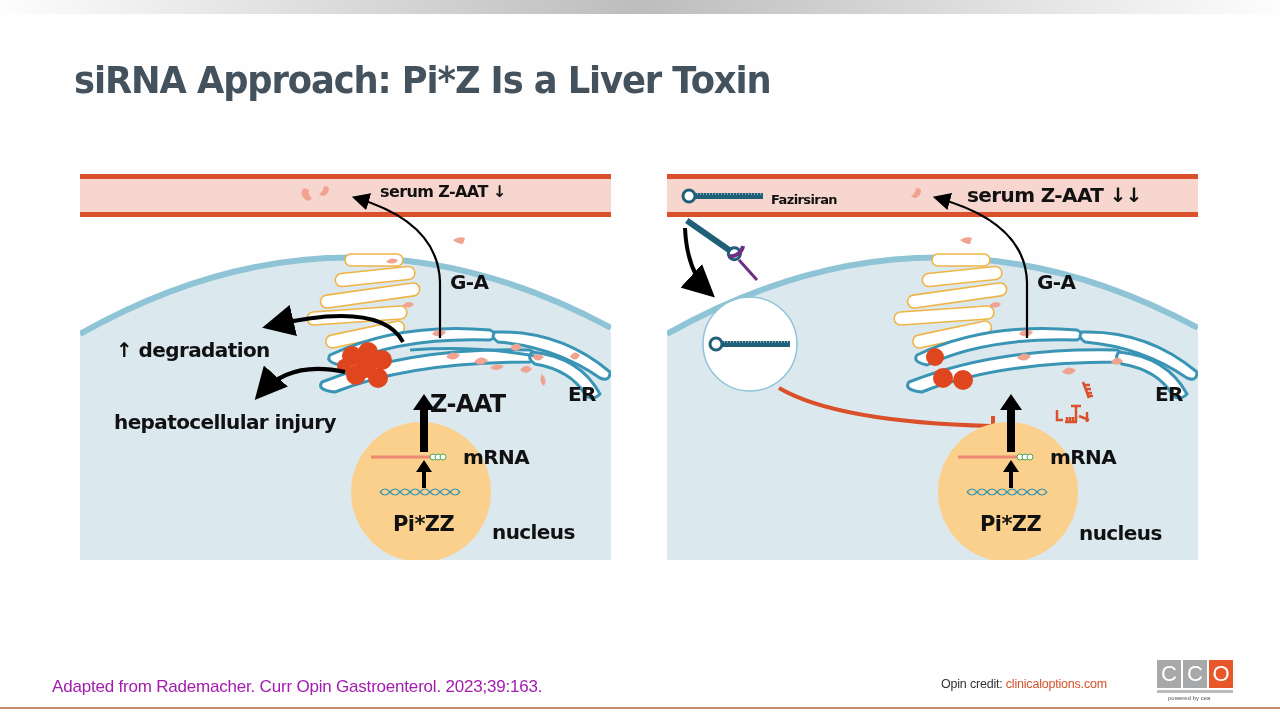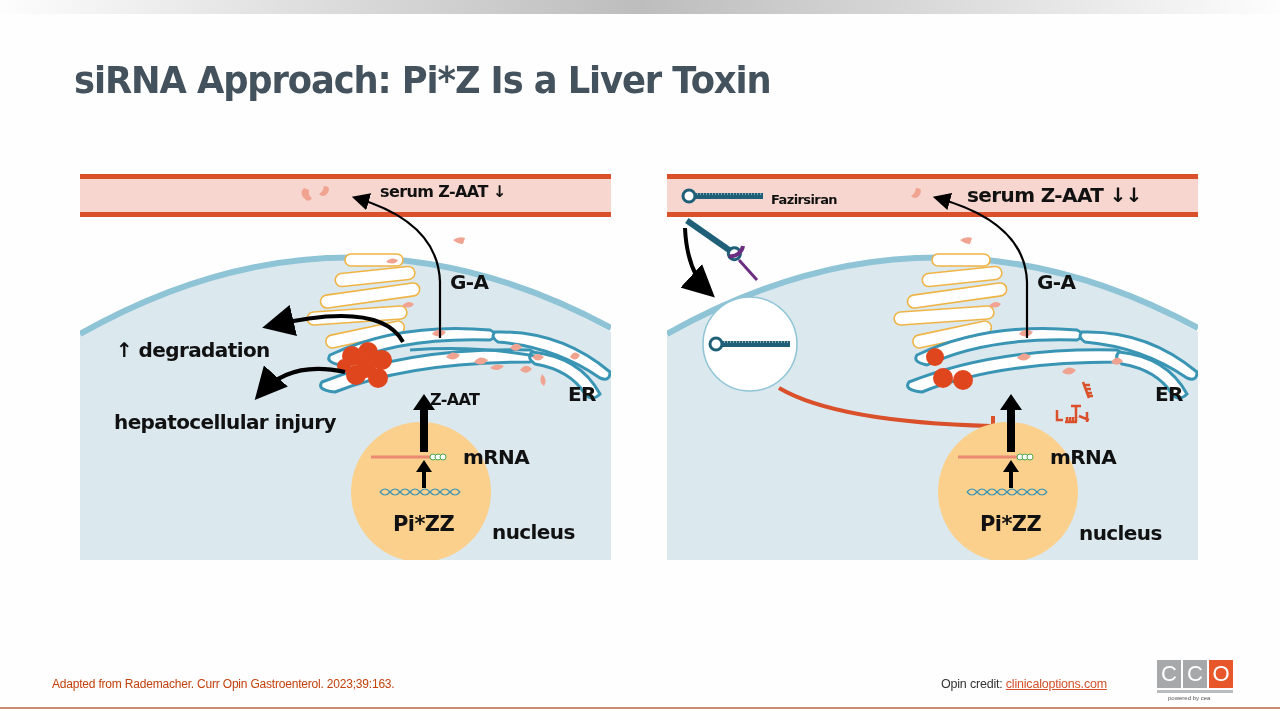--- a/index.html
+++ b/index.html
@@ -2,23 +2,23 @@
 <html><head>
 <meta charset="utf-8">
 <style>
   html,body{margin:0;padding:0;}
   body{width:1280px;height:720px;position:relative;overflow:hidden;background:#fefefe;font-family:"Liberation Sans",sans-serif;}
   .topbar{position:absolute;left:0;top:0;width:1280px;height:14px;background:linear-gradient(90deg,#fdfdfd 0%,#d6d6d6 30%,#bdbdbd 50%,#d6d6d6 70%,#fdfdfd 100%);}
   .title{position:absolute;left:74px;top:58px;font-size:38px;font-weight:bold;color:#44525e;font-family:"DejaVu Sans",sans-serif;letter-spacing:-1.2px;transform:scaleX(0.93);transform-origin:left top;white-space:nowrap;}
   .panel{position:absolute;top:172px;width:531px;height:388px;}
   .panel svg{position:absolute;left:0;top:0;}
   .lbl{position:absolute;font-family:"DejaVu Sans",sans-serif;font-weight:bold;color:#111;white-space:nowrap;letter-spacing:-0.6px;}
-  .footer-left{position:absolute;left:52px;top:677px;font-size:12px;color:#c2410c;letter-spacing:-0.2px;text-align:center;}
+  .footer-left{position:absolute;left:52px;top:677px;font-size:17px;color:#a21caf;letter-spacing:-0.2px;text-align:center;}
   .footer-right{position:absolute;left:941px;top:677px;font-size:12.5px;color:#333;letter-spacing:-0.2px;white-space:nowrap;}
-  .footer-right a{color:#d4512a;text-decoration:underline;}
+  .footer-right a{color:#d4512a;}
   .cco{position:absolute;left:1157px;top:660px;display:flex;gap:2px;}
   .cco div{width:24px;height:28px;color:#fff;font-size:22px;display:flex;align-items:center;justify-content:center;font-family:"Liberation Sans",sans-serif;}
   .cco-bar{position:absolute;left:1157px;top:690px;width:76px;height:3px;background:#b9bcbe;}
   .cco-sub{position:absolute;left:1168px;top:695px;font-size:6px;color:#555;}
   .bottomline{position:absolute;left:0;top:707px;width:1280px;height:2px;background:#c98c6f;}
 </style>
 </head>
 <body>
 
 <div class="topbar"></div>
@@ -104,21 +104,21 @@
       </g>
       <path d="M342,316 L342,300 L336,300 L344,288 L352,300 L346,300 L346,316 Z" fill="#000"></path>
       <path d="M340,280 L340,238 L333,238 L344,222 L355,238 L348,238 L348,280 Z" fill="#000"></path>
     </g>
   </svg>
   <div class="lbl" style="left:300px;top:10px;font-size:16px;">serum Z-AAT ↓</div>
   <div class="lbl" style="left:370px;top:98px;font-size:20px;">G-A</div>
   <div class="lbl" style="left:34px;top:238px;font-size:20px;">hepatocellular injury</div>
   <div class="lbl" style="left:36px;top:166px;font-size:20px;">↑ degradation</div>
   <div class="lbl" style="left:488px;top:210px;font-size:20px;">ER</div>
-  <div class="lbl" style="left:350px;top:218px;font-size:16px;">Z-AAT</div>
+  <div class="lbl" style="left:350px;top:218px;font-size:24px;">Z-AAT</div>
   <div class="lbl" style="left:383px;top:273px;font-size:20px;">mRNA</div>
   <div class="lbl" style="left:313px;top:340px;font-size:21px;">Pi*ZZ</div>
   <div class="lbl" style="left:412px;top:348px;font-size:20px;">nucleus</div>
 </div>
 
 <div class="panel" style="left:667px;">
   <svg width="531" height="388" viewBox="0 0 531 388">
     <defs>
       <clipPath id="clipR">
           <rect x="0" y="0" width="531" height="388"></rect>

